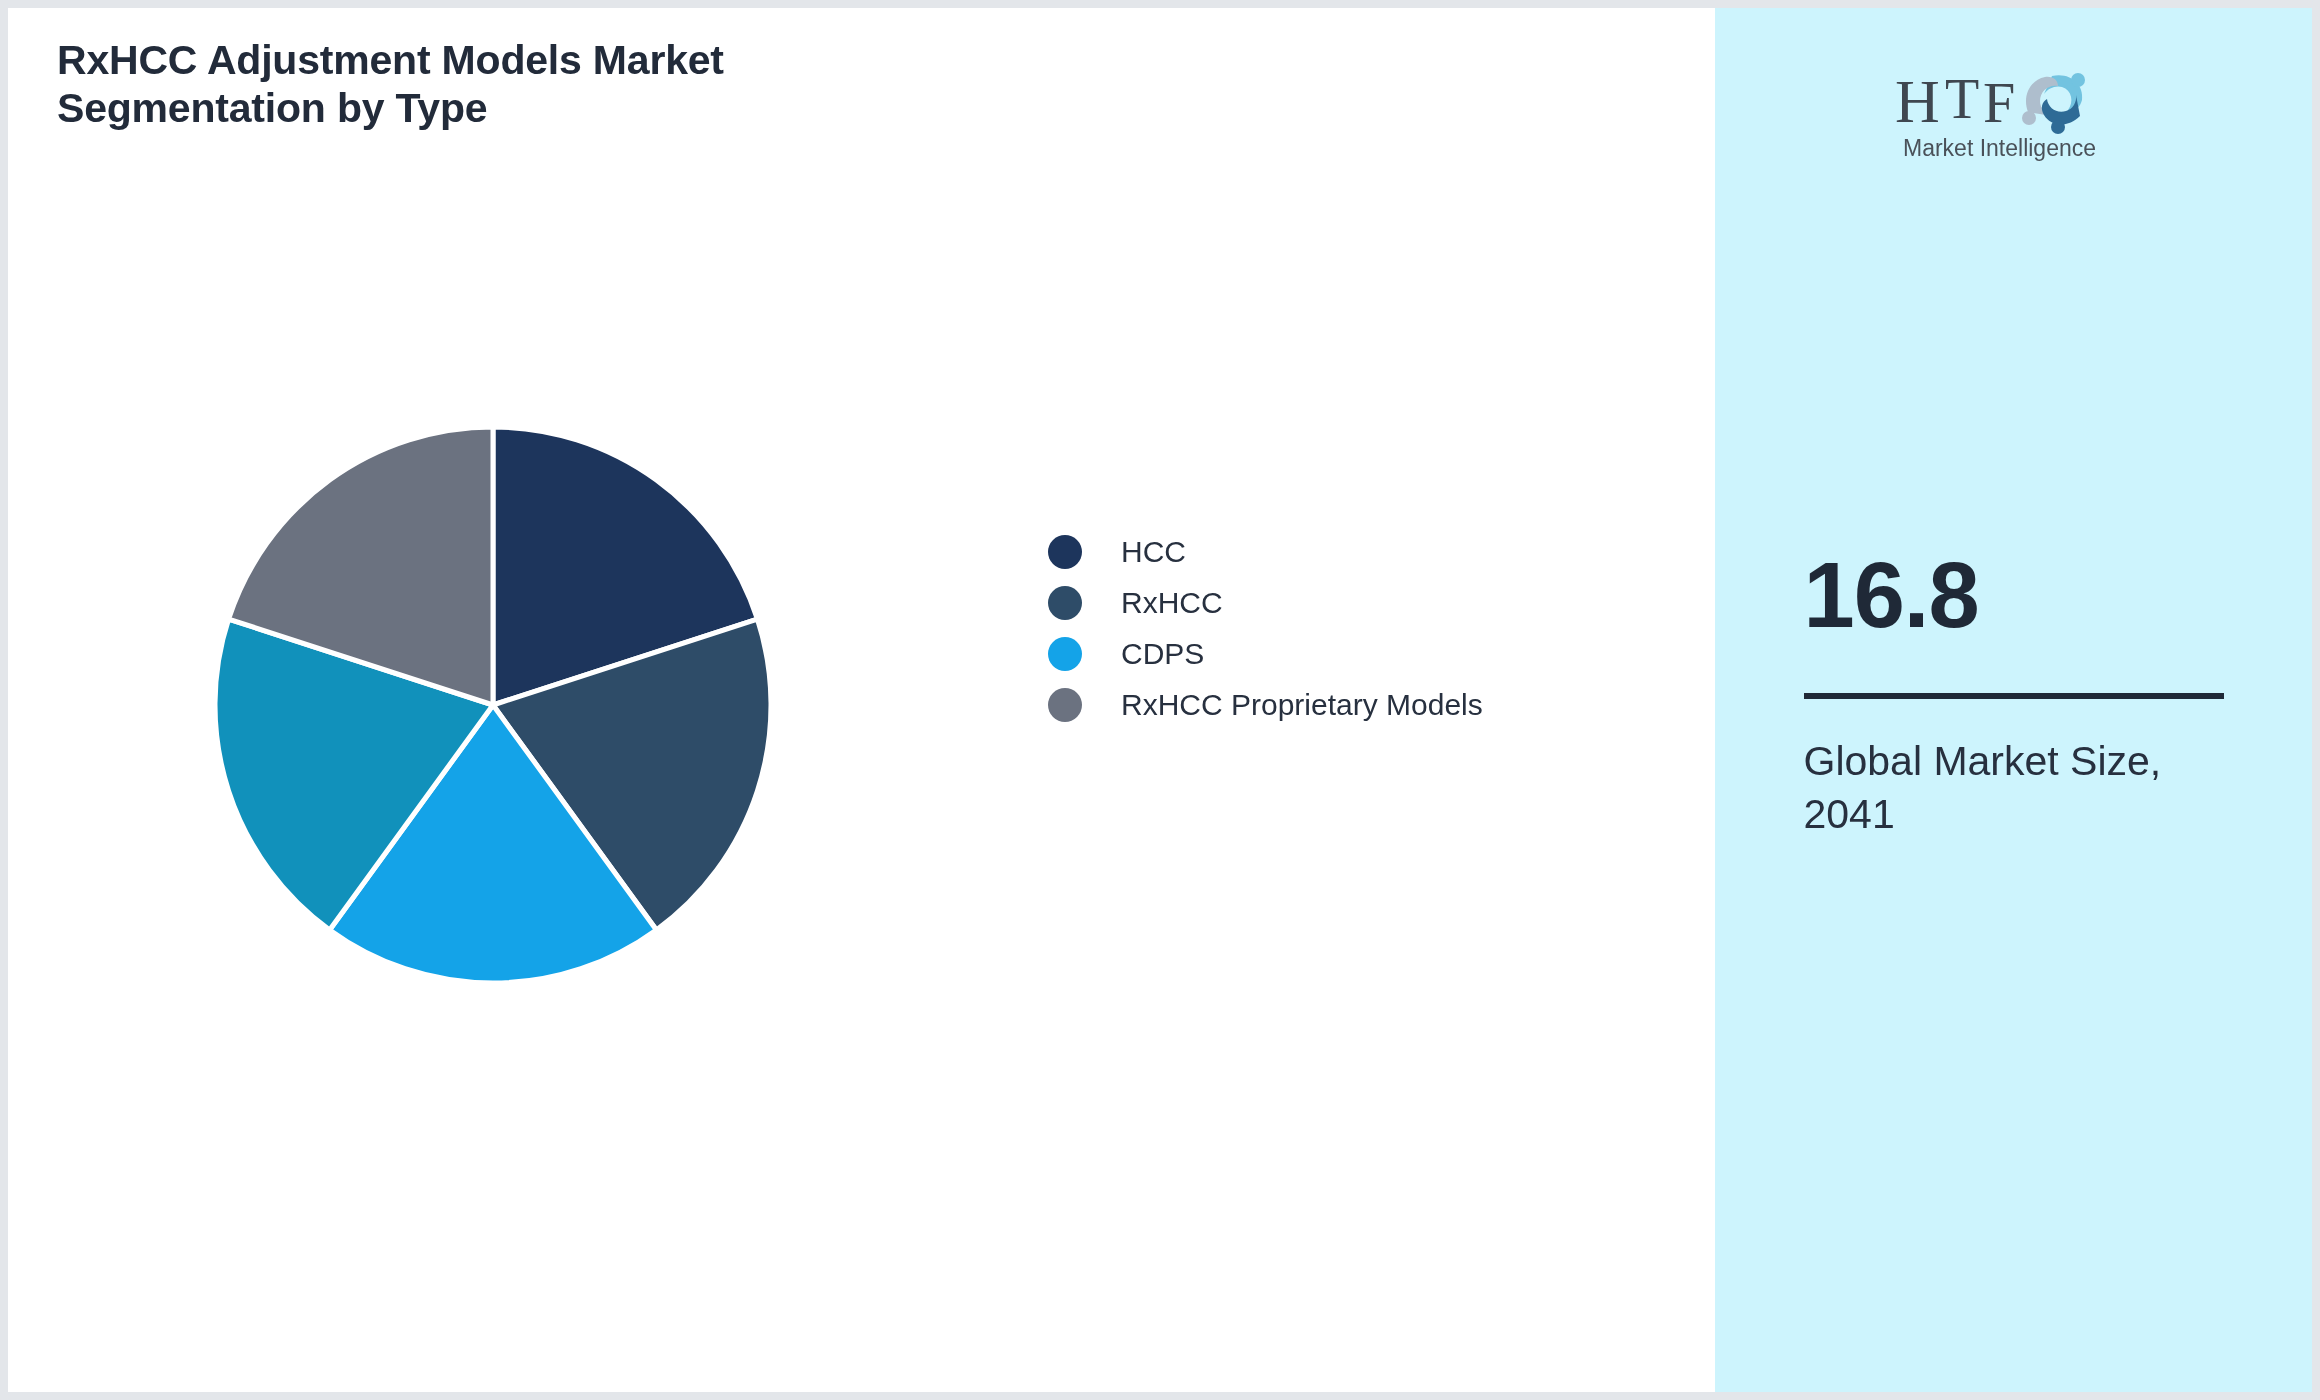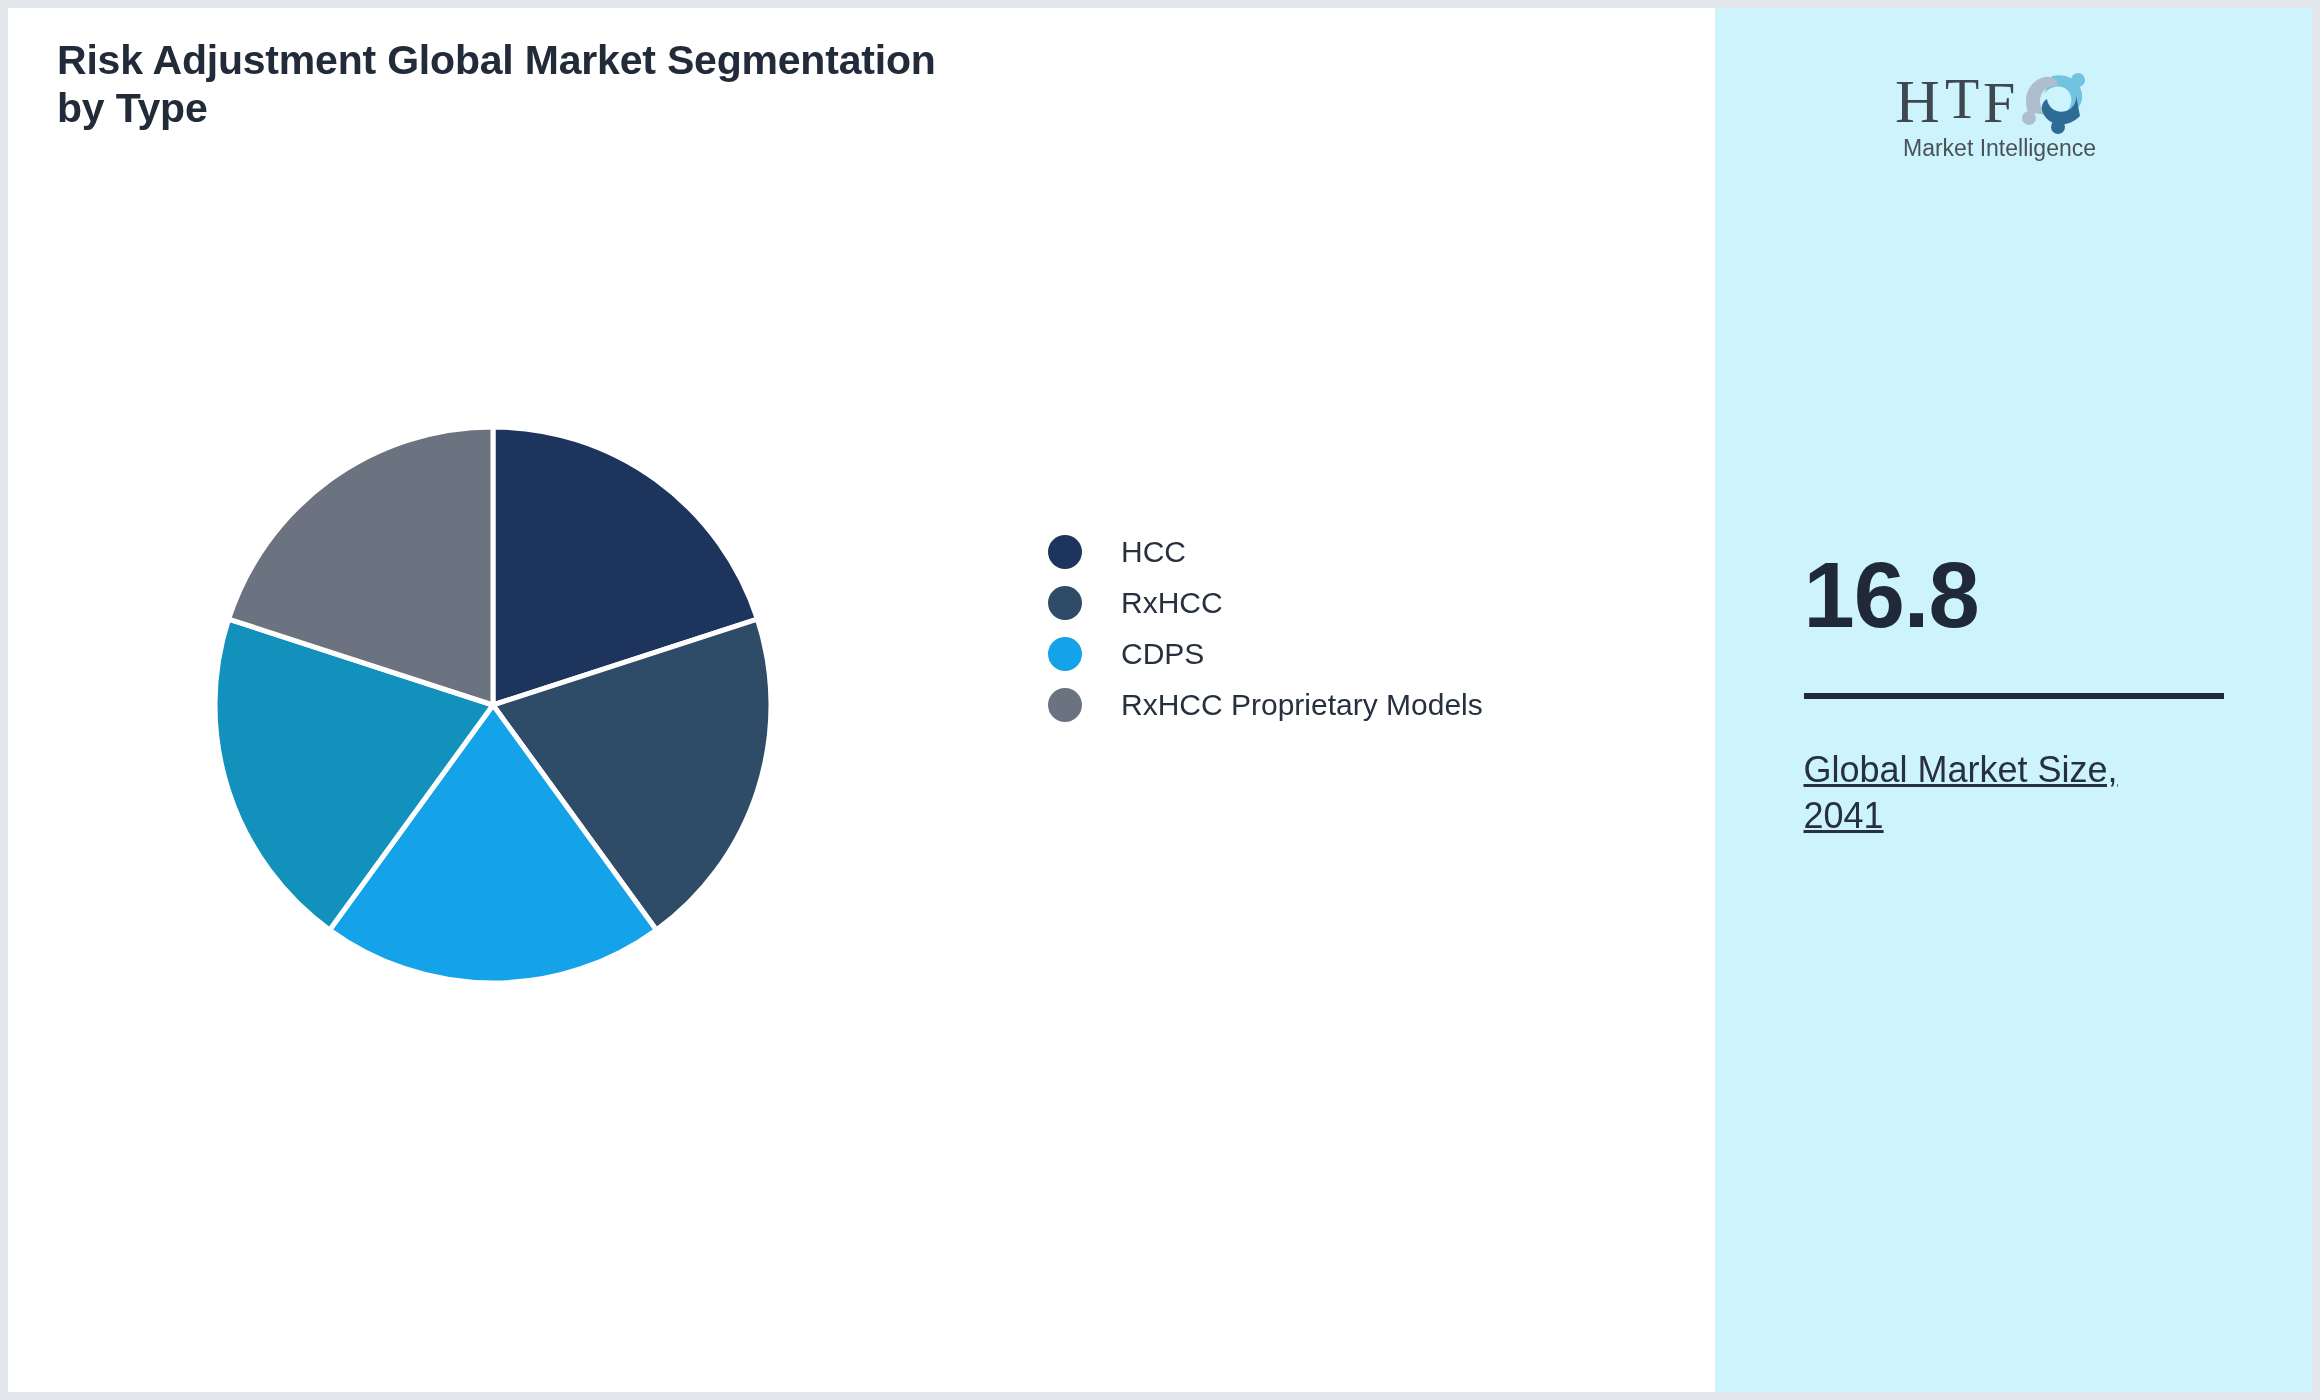--- a/index.html
+++ b/index.html
@@ -112,35 +112,34 @@
     line-height: 1.08;
     letter-spacing: -1px;
   }
   .stat-rule {
     width: 100%;
     height: 6px;
     background: #1f2937;
     margin: 48px 0 0 0;
   }
   .stat-caption {
-    margin-top: 48px;
-    font-size: 36px;
+    margin-top: 36px;
+    font-size: 41px;
     color: #27303f;
     line-height: 1.28;
-    text-decoration: underline;
   }
 </style>
 </head>
 <body>
 
 <div class="page">
 
   <div class="chart-pane">
 
-    <div class="chart-title">Risk Adjustment Global Market Segmentation by Type</div>
+    <div class="chart-title">RxHCC Adjustment Models Market Segmentation by Type</div>
 
     <div class="pie-wrap">
       <svg width="572" height="572" viewBox="0 0 572 572">
         <g id="pie-slices">
             <path d="M 286 286 L 286.00 8.00 A 278 278 0 0 1 550.39 200.09 Z" fill="#1d355c" stroke="#ffffff" stroke-width="5" stroke-linejoin="round"></path>
             <path d="M 286 286 L 550.39 200.09 A 278 278 0 0 1 449.40 510.91 Z" fill="#2e4c68" stroke="#ffffff" stroke-width="5" stroke-linejoin="round"></path>
             <path d="M 286 286 L 449.40 510.91 A 278 278 0 0 1 122.60 510.91 Z" fill="#14a3e8" stroke="#ffffff" stroke-width="5" stroke-linejoin="round"></path>
             <path d="M 286 286 L 122.60 510.91 A 278 278 0 0 1 21.61 200.09 Z" fill="#1191bb" stroke="#ffffff" stroke-width="5" stroke-linejoin="round"></path>
             <path d="M 286 286 L 21.61 200.09 A 278 278 0 0 1 286.00 8.00 Z" fill="#6b7280" stroke="#ffffff" stroke-width="5" stroke-linejoin="round"></path>
           </g>

